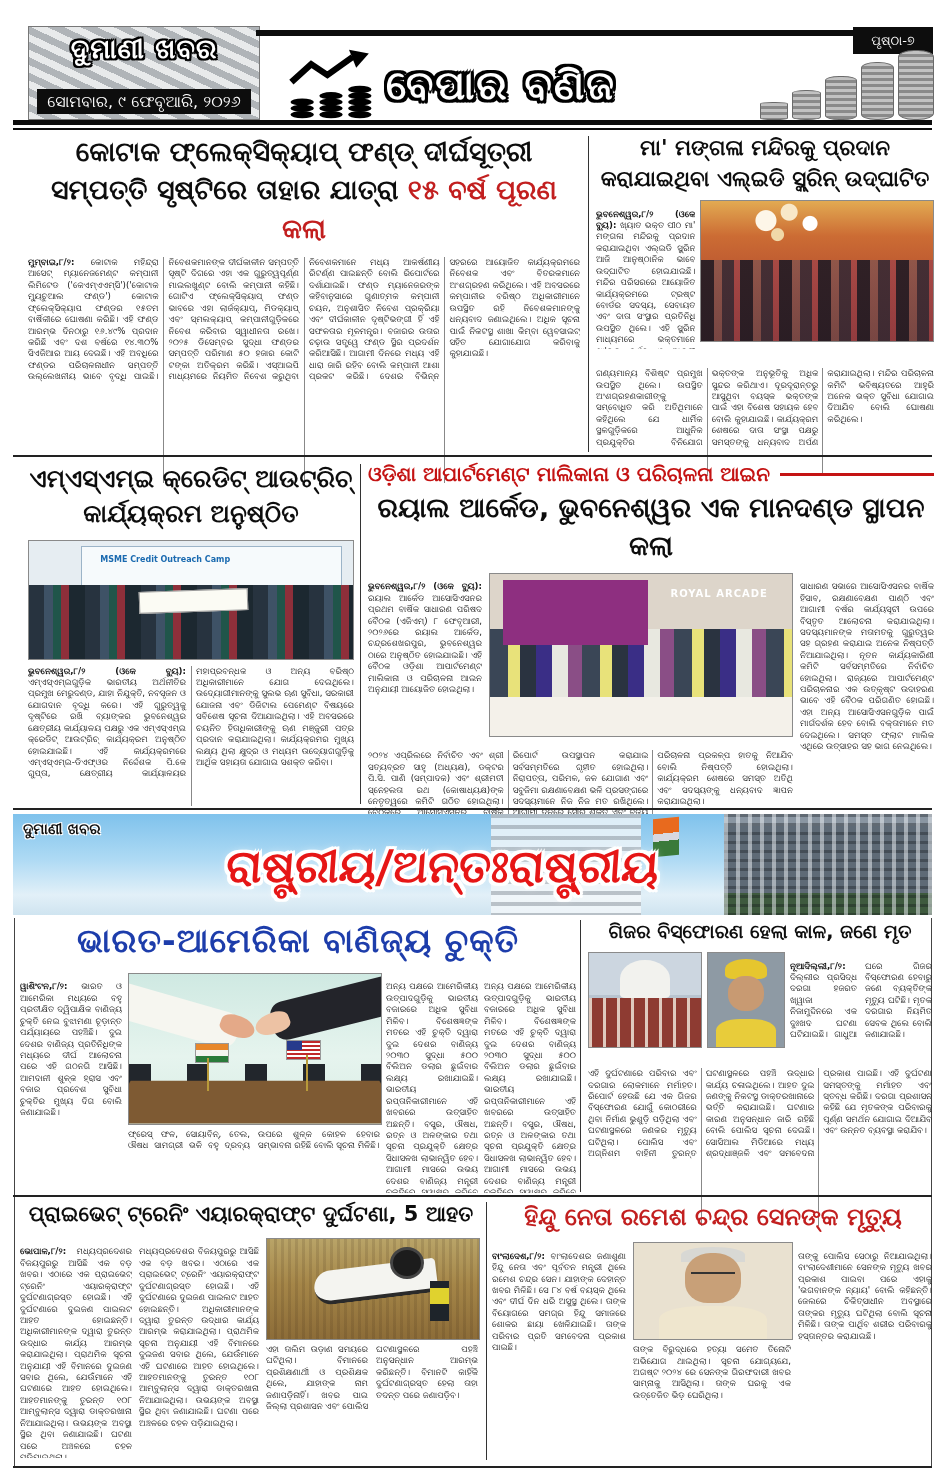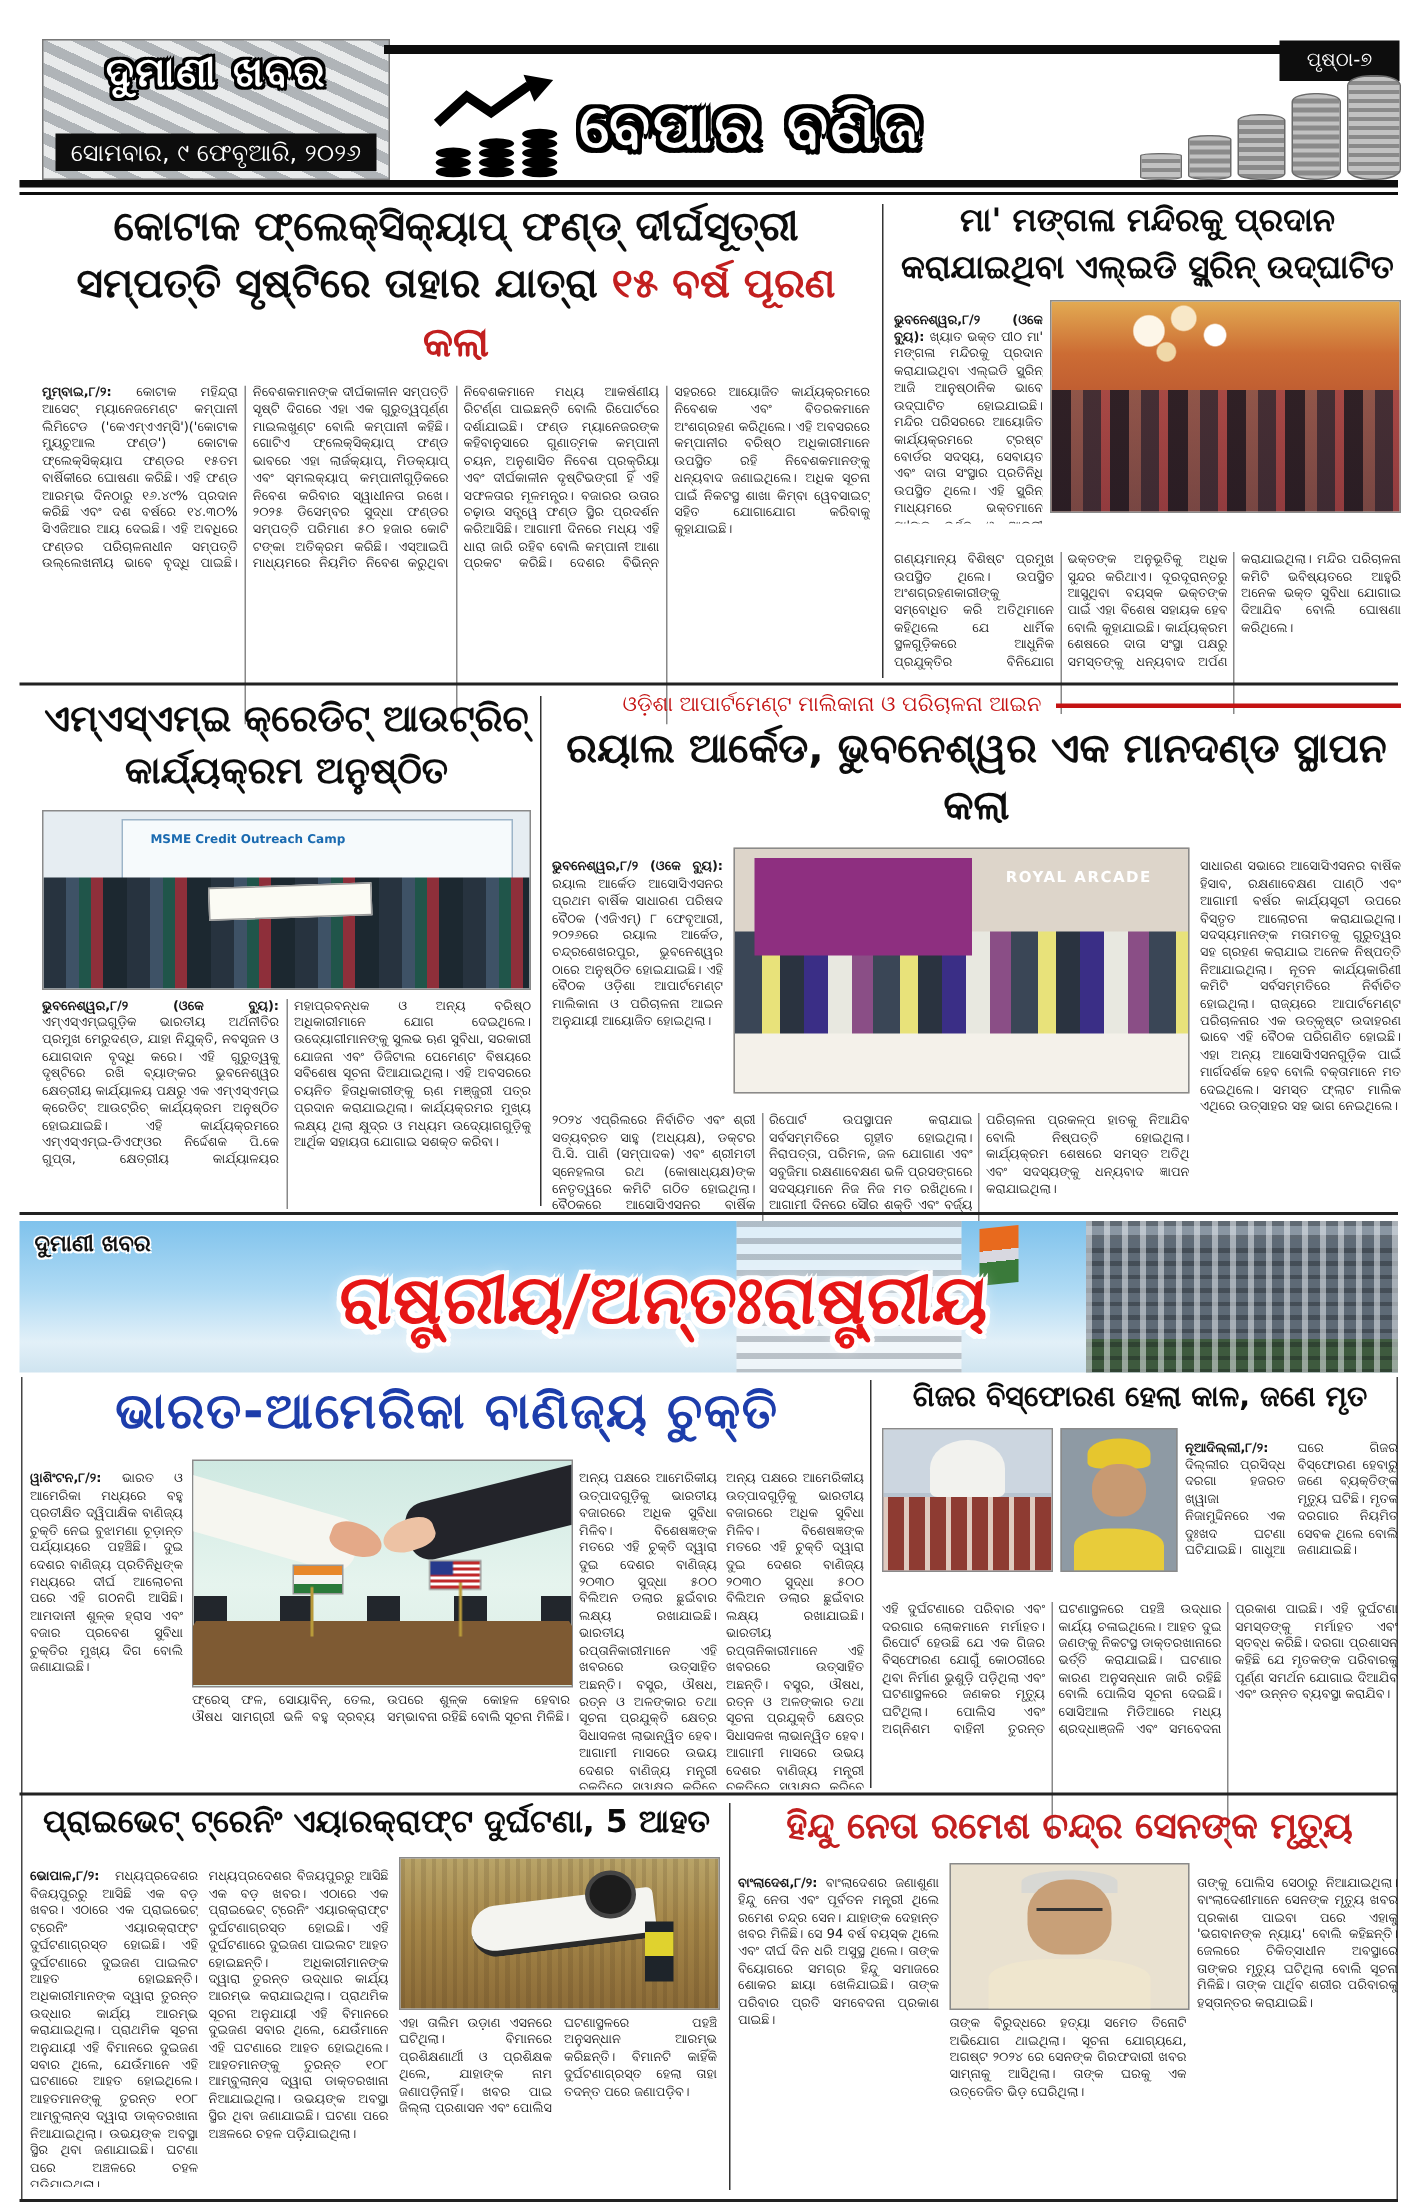--- a/index.html
+++ b/index.html
@@ -55,21 +55,21 @@
   .photo-msme{margin-top:8px;width:324px;height:118px;background:#e6edf2;}
   .photo-msme .banner{position:absolute;left:16%;top:5%;width:80%;height:36%;background:#f6fafc;border:1px solid #9cb4c8;}
   .photo-msme .ph-label{left:22%;top:12%;font-size:8px;color:#1a6ab0;}
   .photo-msme::after{content:"";position:absolute;left:0;right:0;bottom:0;height:62%;
     background:repeating-linear-gradient(90deg,#27333f 0 15px,#3e5266 15px 24px,#20554a 24px 32px,#8e2f3a 32px 40px,#1c2830 40px 56px);}
   .photo-msme .cheque{position:absolute;left:34%;top:42%;width:33%;height:17%;background:#fbfbf4;border:1px solid #999;z-index:2;transform:rotate(-2deg);}
   .art-msme .body{margin-top:6px;column-count:2;column-gap:10px;column-rule:1px solid #888;height:140px;}
   .div2{left:360px;top:464px;height:340px;}
   .art-royal{position:absolute;left:368px;top:462px;width:566px;}
   .kicker-row{display:flex;align-items:center;gap:10px;}
-  .kicker{font-size:14px;font-weight:400;color:#c41313;margin-left:47px;}
+  .kicker{font-size:20px;font-weight:700;color:#c41313;}
   .kicker-line{flex:1;height:3px;background:#c41313;}
   .art-royal .hl{font-size:27px;margin-top:3px;}
   .royal-grid{display:grid;grid-template-columns:114px 304px 134px;grid-template-rows:164px auto;column-gap:7px;row-gap:5px;margin-top:7px;}
   .royal-left{grid-row:1;grid-column:1;height:164px;}
   .photo-royal{grid-row:1;grid-column:2;height:162px;background:#ddd5ca;}
   .photo-royal .banner{position:absolute;right:3%;top:4%;width:48%;height:40%;background:#8e2f80;}
   .photo-royal .ph-label{right:8%;top:9%;font-size:10px;color:#fff;letter-spacing:1px;}
   .photo-royal::before{content:"";position:absolute;left:0;right:0;top:34%;height:46%;
     background:repeating-linear-gradient(90deg,#3a4656 0 18px,#e8e27a 18px 30px,#2a3340 30px 46px,#3a2e86 46px 62px,#e8e8e0 62px 78px,#8a4e86 78px 92px);}
   .photo-royal::after{content:"";position:absolute;left:0;right:0;bottom:0;height:24%;background:#f4f1ea;}
@@ -302,30 +302,30 @@
     <div class="hl">ପ୍ରାଇଭେଟ୍ ଟ୍ରେନିଂ ଏୟାରକ୍ରାଫ୍ଟ ଦୁର୍ଘଟଣା, 5 ଆହତ</div>
     <div class="air-grid">
       <p class="colblock air-colA"><b class="byline">ଭୋପାଳ,୮/୨: </b><span>ମଧ୍ୟପ୍ରଦେଶର ବିଜୟପୁରରୁ ଆସିଛି ଏକ ବଡ଼ ଖବର। ଏଠାରେ ଏକ ପ୍ରାଇଭେଟ୍ ଟ୍ରେନିଂ ଏୟାରକ୍ରାଫ୍ଟ ଦୁର୍ଘଟଣାଗ୍ରସ୍ତ ହୋଇଛି। ଏହି ଦୁର୍ଘଟଣାରେ ଦୁଇଜଣ ପାଇଲଟ ଆହତ ହୋଇଛନ୍ତି। ଅଧିକାରୀମାନଙ୍କ ଦ୍ୱାରା ତୁରନ୍ତ ଉଦ୍ଧାର କାର୍ଯ୍ୟ ଆରମ୍ଭ କରାଯାଇଥିଲା। ପ୍ରାଥମିକ ସୂଚନା ଅନୁଯାୟୀ ଏହି ବିମାନରେ ଦୁଇଜଣ ସବାର ଥିଲେ, ଯେଉଁମାନେ ଏହି ଘଟଣାରେ ଆହତ ହୋଇଥିଲେ। ଆହତମାନଙ୍କୁ ତୁରନ୍ତ ୧୦୮ ଆମ୍ବୁଲାନ୍ସ ଦ୍ୱାରା ଡାକ୍ତରଖାନା ନିଆଯାଇଥିଲା। ଉଭୟଙ୍କ ଅବସ୍ଥା ସ୍ଥିର ଥିବା ଜଣାଯାଇଛି। ଘଟଣା ପରେ ଅଞ୍ଚଳରେ ଚହଳ ପଡ଼ିଯାଇଥିଲା।</span></p>
       <p class="colblock air-colB">ମଧ୍ୟପ୍ରଦେଶର ବିଜୟପୁରରୁ ଆସିଛି ଏକ ବଡ଼ ଖବର। ଏଠାରେ ଏକ ପ୍ରାଇଭେଟ୍ ଟ୍ରେନିଂ ଏୟାରକ୍ରାଫ୍ଟ ଦୁର୍ଘଟଣାଗ୍ରସ୍ତ ହୋଇଛି। ଏହି ଦୁର୍ଘଟଣାରେ ଦୁଇଜଣ ପାଇଲଟ ଆହତ ହୋଇଛନ୍ତି। ଅଧିକାରୀମାନଙ୍କ ଦ୍ୱାରା ତୁରନ୍ତ ଉଦ୍ଧାର କାର୍ଯ୍ୟ ଆରମ୍ଭ କରାଯାଇଥିଲା। ପ୍ରାଥମିକ ସୂଚନା ଅନୁଯାୟୀ ଏହି ବିମାନରେ ଦୁଇଜଣ ସବାର ଥିଲେ, ଯେଉଁମାନେ ଏହି ଘଟଣାରେ ଆହତ ହୋଇଥିଲେ। ଆହତମାନଙ୍କୁ ତୁରନ୍ତ ୧୦୮ ଆମ୍ବୁଲାନ୍ସ ଦ୍ୱାରା ଡାକ୍ତରଖାନା ନିଆଯାଇଥିଲା। ଉଭୟଙ୍କ ଅବସ୍ଥା ସ୍ଥିର ଥିବା ଜଣାଯାଇଛି। ଘଟଣା ପରେ ଅଞ୍ଚଳରେ ଚହଳ ପଡ଼ିଯାଇଥିଲା।</p>
       <div>
         <div class="ph photo-crash">
           <div class="fus"></div>
           <div class="wheel"></div>
           <div class="vest"></div>
         </div>
-        <p class="colblock air-under">ଏହା ତାଲିମ ଉଡ଼ାଣ ଏସନରେ ଘଟିଥିଲା। ବିମାନରେ ପ୍ରଶିକ୍ଷଣାର୍ଥୀ ଓ ପ୍ରଶିକ୍ଷକ ଥିଲେ, ଯାହାଙ୍କ ନାମ ଜଣାପଡ଼ିନାହିଁ। ଖବର ପାଇ ଜିଲ୍ଲା ପ୍ରଶାସନ ଏବଂ ପୋଲିସ ଘଟଣାସ୍ଥଳରେ ପହଞ୍ଚି ଅନୁସନ୍ଧାନ ଆରମ୍ଭ କରିଛନ୍ତି। ବିମାନଟି କାହିଁକି ଦୁର୍ଘଟଣାଗ୍ରସ୍ତ ହେଲା ତାହା ତଦନ୍ତ ପରେ ଜଣାପଡ଼ିବ।</p>
+        <p class="colblock air-under">ଏହା ତାଲିମ ଉଡ଼ାଣ ସମୟରେ ଘଟିଥିଲା। ବିମାନରେ ପ୍ରଶିକ୍ଷଣାର୍ଥୀ ଓ ପ୍ରଶିକ୍ଷକ ଥିଲେ, ଯାହାଙ୍କ ନାମ ଜଣାପଡ଼ିନାହିଁ। ଖବର ପାଇ ଜିଲ୍ଲା ପ୍ରଶାସନ ଏବଂ ପୋଲିସ ଘଟଣାସ୍ଥଳରେ ପହଞ୍ଚି ଅନୁସନ୍ଧାନ ଆରମ୍ଭ କରିଛନ୍ତି। ବିମାନଟି କାହିଁକି ଦୁର୍ଘଟଣାଗ୍ରସ୍ତ ହେଲା ତାହା ତଦନ୍ତ ପରେ ଜଣାପଡ଼ିବ।</p>
       </div>
     </div>
   </div>
   <div class="vdiv div4"></div>
 
   <div class="art-ramesh">
     <div class="hl">ହିନ୍ଦୁ ନେତା ରମେଶ ଚନ୍ଦ୍ର ସେନଙ୍କ ମୃତ୍ୟୁ</div>
     <div class="ramesh-grid">
-      <p class="colblock ramesh-colA"><b class="byline">ବାଂଲାଦେଶ,୮/୨: </b><span>ବାଂଲାଦେଶର ଜଣାଶୁଣା ହିନ୍ଦୁ ନେତା ଏବଂ ପୂର୍ବତନ ମନ୍ତ୍ରୀ ଥିଲେ ରମେଶ ଚନ୍ଦ୍ର ସେନ। ଯାହାଙ୍କ ଦେହାନ୍ତ ଖବର ମିଳିଛି। ସେ 94 ବର୍ଷ ବୟସ୍କ ଥିଲେ ଏବଂ ଦୀର୍ଘ ଦିନ ଧରି ଅସୁସ୍ଥ ଥିଲେ। ତାଙ୍କ ବିୟୋଗରେ ସମଗ୍ର ହିନ୍ଦୁ ସମାଜରେ ଶୋକର ଛାୟା ଖେଳିଯାଇଛି। ତାଙ୍କ ପରିବାର ପ୍ରତି ସମବେଦନା ପ୍ରକାଶ ପାଇଛି।</span></p>
+      <p class="colblock ramesh-colA"><b class="byline">ବାଂଲାଦେଶ,୮/୨: </b><span>ବାଂଲାଦେଶର ଜଣାଶୁଣା ହିନ୍ଦୁ ନେତା ଏବଂ ପୂର୍ବତନ ମନ୍ତ୍ରୀ ଥିଲେ ରମେଶ ଚନ୍ଦ୍ର ସେନ। ଯାହାଙ୍କ ଦେହାନ୍ତ ଖବର ମିଳିଛି। ସେ ୮୪ ବର୍ଷ ବୟସ୍କ ଥିଲେ ଏବଂ ଦୀର୍ଘ ଦିନ ଧରି ଅସୁସ୍ଥ ଥିଲେ। ତାଙ୍କ ବିୟୋଗରେ ସମଗ୍ର ହିନ୍ଦୁ ସମାଜରେ ଶୋକର ଛାୟା ଖେଳିଯାଇଛି। ତାଙ୍କ ପରିବାର ପ୍ରତି ସମବେଦନା ପ୍ରକାଶ ପାଇଛି।</span></p>
       <div>
         <div class="ph photo-elder">
           <div class="hair"></div>
           <div class="face"></div>
           <div class="glasses"></div>
           <div class="robe"></div>
         </div>
         <p class="colblock ramesh-mid-text">ତାଙ୍କ ବିରୁଦ୍ଧରେ ହତ୍ୟା ସମେତ ତିନୋଟି ଅଭିଯୋଗ ଥାଇଥିଲା। ସୂଚନା ଯୋଗ୍ୟଯେ, ଅଗଷ୍ଟ ୨୦୨୪ ରେ ସେନଙ୍କ ଗିରଫଦାରୀ ଖବର ସାମ୍ନାକୁ ଆସିଥିଲା। ତାଙ୍କ ଘରକୁ ଏକ ଉତ୍ତେଜିତ ଭିଡ଼ ଘେରିଥିଲା।</p>
       </div>
       <p class="colblock ramesh-colC">ତାଙ୍କୁ ପୋଲିସ ସେଠାରୁ ନିଆଯାଇଥିଲା। ବାଂଲାଦେଶୀମାନେ ସେନଙ୍କ ମୃତ୍ୟୁ ଖବର ପ୍ରକାଶ ପାଇବା ପରେ ଏହାକୁ 'ଭଗବାନଙ୍କ ନ୍ୟାୟ' ବୋଲି କହିଛନ୍ତି। ଜେଲରେ ଚିକିତ୍ସାଧୀନ ଅବସ୍ଥାରେ ତାଙ୍କର ମୃତ୍ୟୁ ଘଟିଥିଲା ବୋଲି ସୂଚନା ମିଳିଛି। ତାଙ୍କ ପାର୍ଥିବ ଶରୀର ପରିବାରକୁ ହସ୍ତାନ୍ତର କରାଯାଇଛି।</p>

